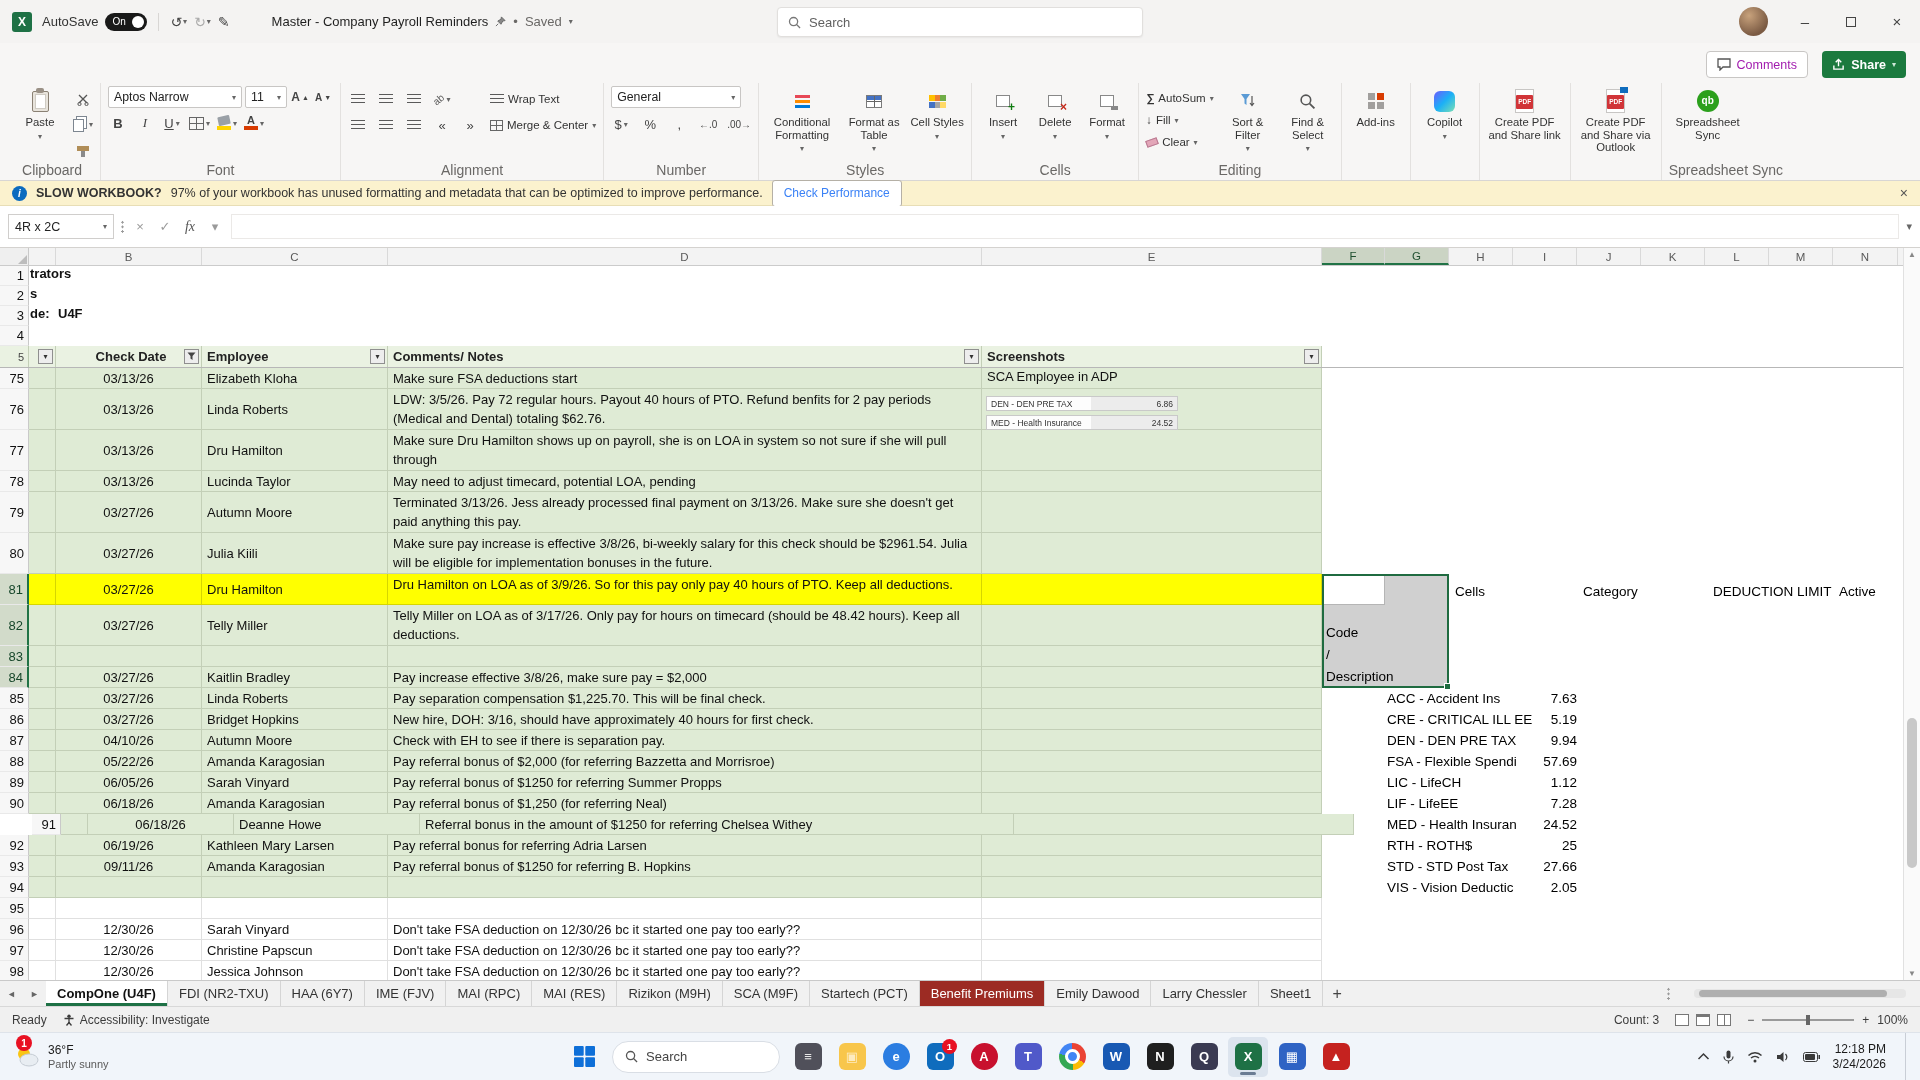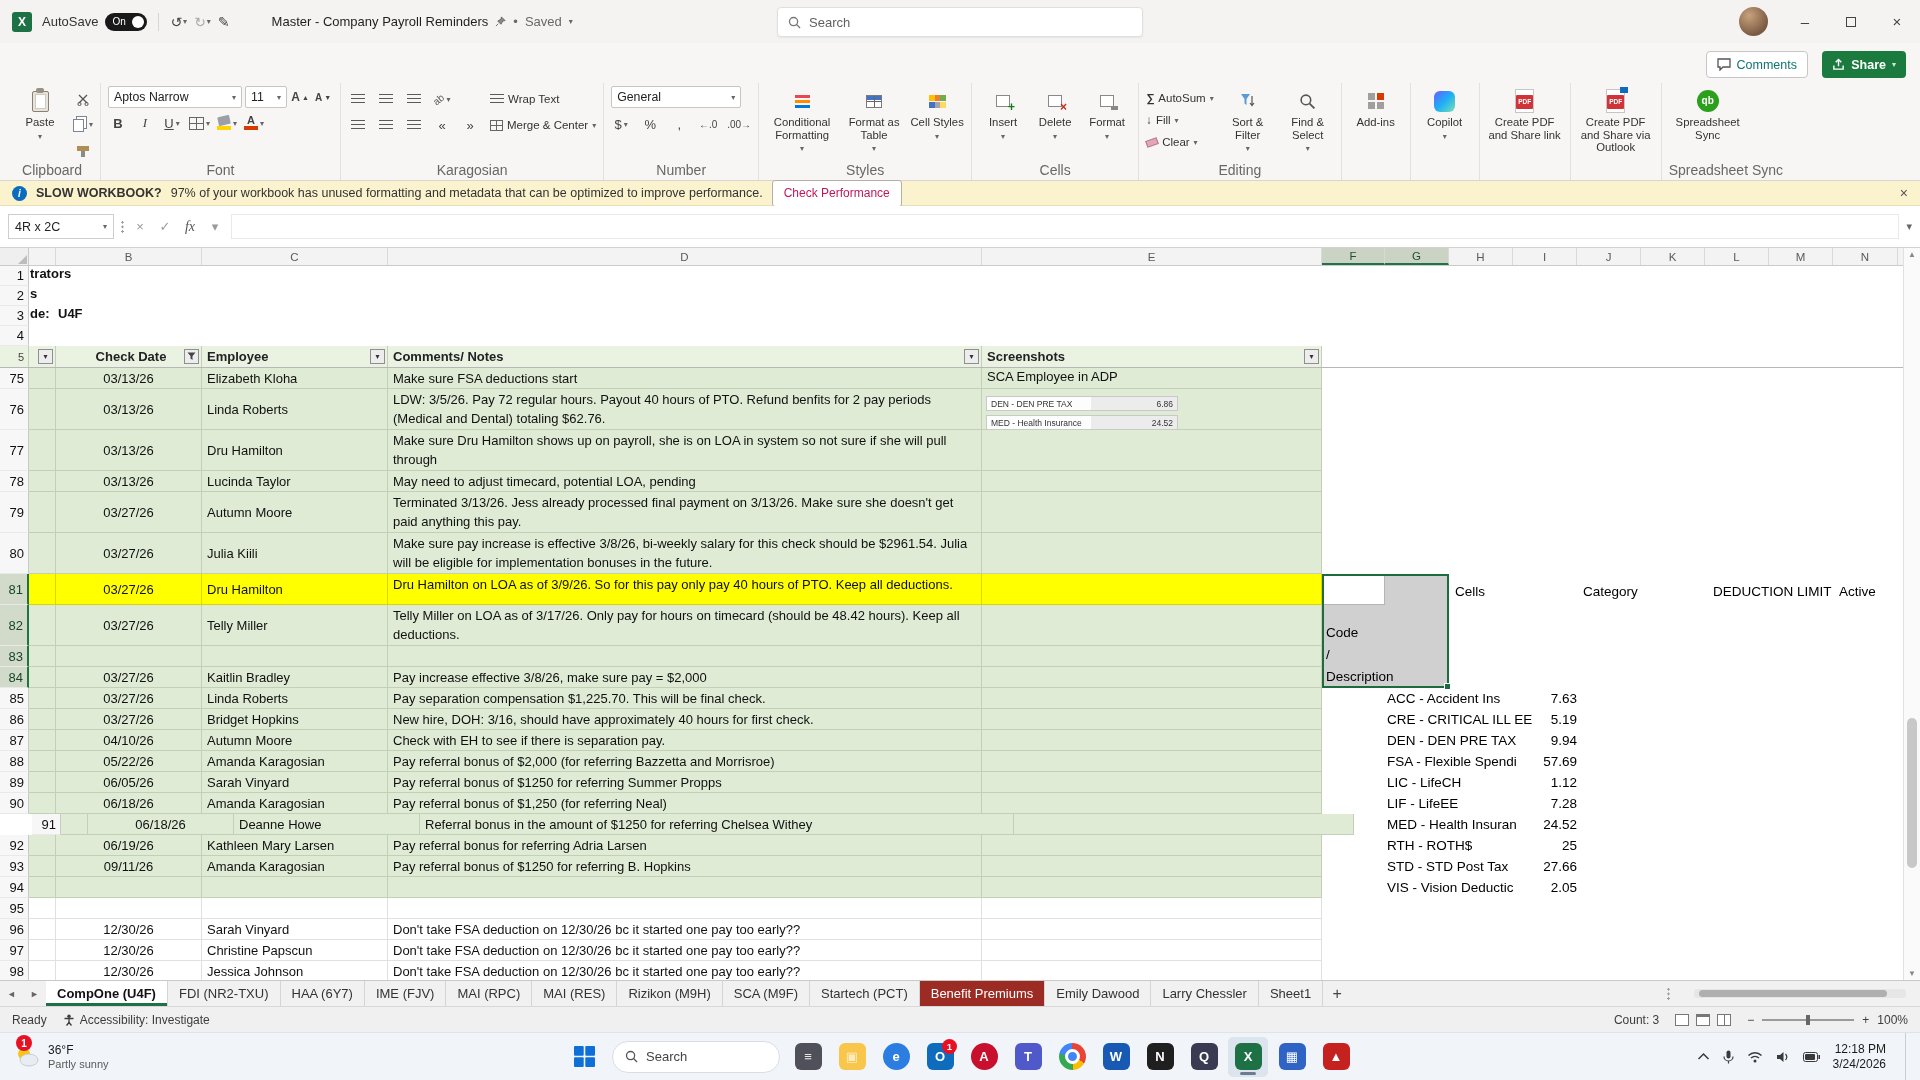--- a/index.html
+++ b/index.html
@@ -23,21 +23,21 @@
 #tb-search{position:absolute;left:777px;top:7px;width:366px;height:30px;background:#fff;border:1px solid #E1DFDD;border-radius:4px;box-shadow:0 1px 2px rgba(0,0,0,.06);display:flex;align-items:center;gap:8px;padding:0 10px;color:#616161}
 .tbright{margin-left:auto;display:flex;align-items:center;height:100%}
 .avatar{width:29px;height:29px;border-radius:50%;background:radial-gradient(circle at 35% 30%,#C8A27C,#7B5B44 70%);margin-right:14px}
 .winbtn{width:46px;height:43px;display:flex;align-items:center;justify-content:center;color:#444;font-size:15px}
 .restore{width:10px;height:10px;border:1px solid #444}
 
 
 #ribbon{top:43px;height:138px;background:#F7F6F5;border-bottom:1px solid #D8D6D4}
 .rtop{height:40px;position:relative}
 .pillbtn{position:absolute;top:8px;height:27px;border-radius:4px;display:flex;align-items:center;gap:6px;font-size:12.5px;padding:0 10px}
-#commentsBtn{right:112px;background:#fff;border:1px solid #C8C6C4;color:#0f766e}
+#commentsBtn{right:112px;background:#fff;border:1px solid #C8C6C4;color:#a21caf}
 #shareBtn{right:14px;background:#1B7A3E;color:#fff;font-weight:bold}
 .rgroups{display:flex;height:97px;padding:0 4px}
 .rg{position:relative;display:flex;flex-direction:column;padding:2px 7px 0;border-right:1px solid #E3E1DF}
 .rg .gbody{flex:1;display:flex;align-items:flex-start;gap:4px;padding-top:1px}
 .glabel{height:17px;font-size:14px;color:#6A6866;text-align:center;line-height:14px}
 .bb{display:flex;flex-direction:column;align-items:center;width:58px;font-size:11.3px;line-height:12.5px;color:#333;text-align:center;gap:2px;padding-top:2px}
 .bb .ic{height:26px;display:flex;align-items:center;justify-content:center}
 .smallcol{display:flex;flex-direction:column;gap:4px;padding-top:4px}
 .sb{min-width:20px;height:20px;display:flex;align-items:center;justify-content:center;font-size:13px;color:#444;gap:2px}
 .row{display:flex;align-items:center;gap:3px}
@@ -69,21 +69,21 @@
 .i-addins span{background:#A19F9D}.i-addins span.red{background:#D83B01}
 .i-copilot{width:21px;height:21px;border-radius:6px;background:linear-gradient(135deg,#6A5CFF,#1CB0F6 50%,#7CE0B3)}
 .i-pdf{width:19px;height:24px;background:#fff;border:1px solid #C8C6C4;display:flex;align-items:flex-end;justify-content:center;position:relative}
 .i-pdf::after{content:'PDF';background:#D13438;color:#fff;font-size:6.5px;font-weight:bold;padding:1px 2px;margin-bottom:3px;border-radius:1px}
 .i-pdf.mail::before{content:'';position:absolute;right:-4px;top:-3px;width:8px;height:6px;background:#0F6CBD}
 .i-qb{width:22px;height:22px;border-radius:50%;background:#2CA01C;color:#fff;font-weight:bold;font-size:10px;display:flex;align-items:center;justify-content:center}
 
 
 #notice{top:181px;height:25px;background:#FBF2CE;border-bottom:1px solid #E8DEB6;display:flex;align-items:center;padding:0 12px;font-size:12.5px;gap:9px;color:#333}
 .info-i{width:15px;height:15px;border-radius:50%;background:#0B6BBF;color:#fff;font-size:10px;font-style:italic;font-weight:bold;display:flex;align-items:center;justify-content:center;flex:0 0 auto}
-.chkbtn{background:#fff;border:1px solid #B5B0A6;border-radius:3px;height:27px;padding:0 11px;font-size:12px;display:flex;align-items:center;color:#be185d}
+.chkbtn{background:#fff;border:1px solid #B5B0A6;border-radius:3px;height:27px;padding:0 11px;font-size:12px;display:flex;align-items:center;color:#3b82f6}
 .nclose{margin-left:auto;color:#555;font-size:14px}
 
 
 #fbar{top:206px;height:42px;background:#fff;border-bottom:1px solid #D4D2CF;display:flex;align-items:center;padding:0 8px;gap:7px}
 .namebox{width:106px;height:25px;border:1px solid #D0CECC;display:flex;align-items:center;justify-content:space-between;padding:0 6px;font-size:12.5px;background:#fff;color:#222}
 .vdots{width:3px;height:14px;background:radial-gradient(circle,#9a9a9a 1px,transparent 1.3px) 0 0/3px 4.6px repeat-y}
 .fico{color:#9a9a9a;font-size:13px;width:18px;text-align:center}
 .fx{font-style:italic;font-family:"Liberation Serif",serif;color:#555;font-size:14px}
 .finput{flex:1;height:25px;background:#fff;border:1px solid #EBE9E7}
 .fexp{color:#666;font-size:11px}
@@ -357,21 +357,21 @@
               <span class="i-lines"></span>
               <span>Wrap Text</span>
             </span>
           <span class="inline">
               <span class="i-borders" style="width:13px;height:11px"></span>
               <span>Merge &amp; Center</span>
               <span class="cr">▾</span>
             </span>
         </div>
       </div>
-      <div class="glabel">Karagosian</div>
+      <div class="glabel">Alignment</div>
     </div>
 
     <div class="rg">
       <div class="gbody" style="flex-direction:column;gap:6px">
         <span class="selbox" style="width:130px">
             <span>General</span>
             <span class="cr">▾</span>
           </span>
         <div class="row" style="gap:9px">
           <span class="sb">$<span class="cr">▾</span></span>

